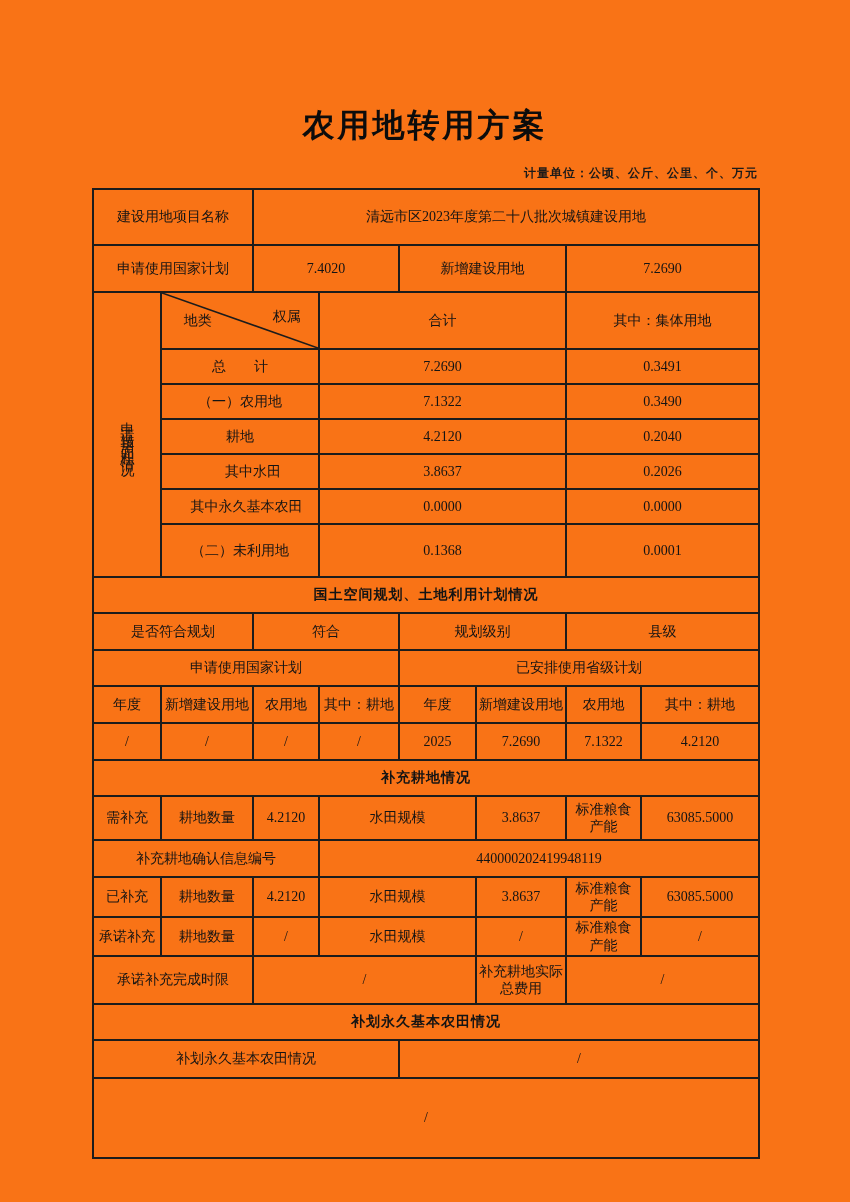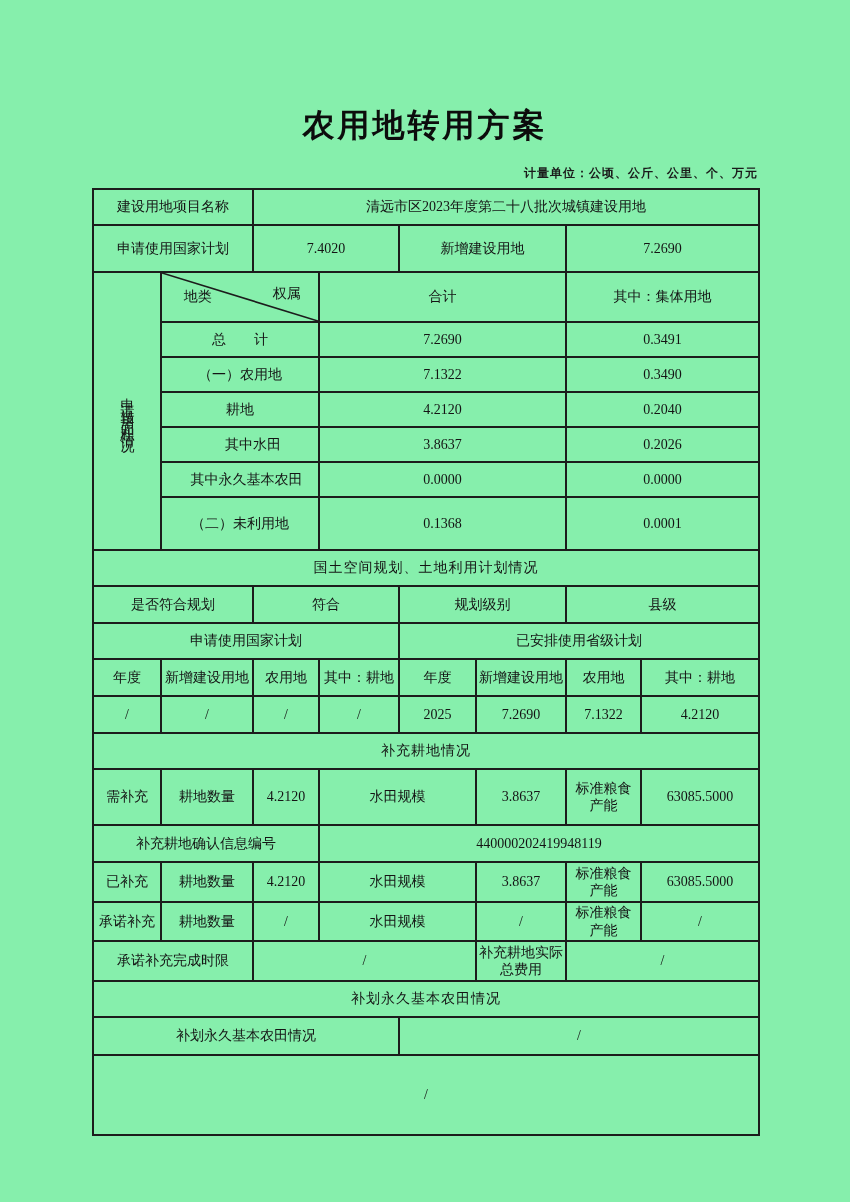--- a/index.html
+++ b/index.html
@@ -1,20 +1,20 @@
 <!DOCTYPE html>
 <html><head>
 <meta charset="utf-8">
 <style>
   * { box-sizing: border-box; }
   html,body { margin:0; padding:0; background:#e8e8e8; }
   .page {
     position: relative;
     width: 850px; height: 1202px;
-    background: #86efac;
+    background: #f97316;
     margin: 0 auto;
     font-family: "Liberation Serif", "DejaVu Serif", serif;
     color: #141414;
     overflow: hidden;
   }
   .doc-title {
     position: absolute; top: 104px; left: 0; width: 100%;
     text-align: center;
     font-family: "Liberation Sans", "DejaVu Sans", sans-serif;
     font-weight: bold; font-size: 32px; letter-spacing: 3px;
@@ -33,21 +33,21 @@
   }
   table.form td {
     border: 2px solid #1c1c1c;
     text-align: center; vertical-align: middle;
     font-size: 14px; padding: 1px 2px;
     overflow: hidden;
   }
   td.name { text-align: left; padding-left: 12px; }
   td.section {
     font-family: "Liberation Sans", "DejaVu Sans", sans-serif;
-    font-weight: normal; font-size: 16px; letter-spacing: 1px;
+    font-weight: bold; font-size: 16px; letter-spacing: 1px;
   }
   td.vert div {
     writing-mode: vertical-lr; text-orientation: upright;
     letter-spacing: 6px; margin: 0 auto; font-size: 14px;
   }
   td.diag { position: relative; padding: 0; }
   td.diag svg { position: absolute; top: 0; left: 0; width: 100%; height: 100%; display: block; }
   td.diag .dl { position: absolute; left: 14%; top: 50%; transform: translateY(-50%); }
   td.diag .dr { position: absolute; right: 11%; top: 44%; transform: translateY(-50%); }
   td.big { font-size: 15px; border-radius: 14px; }
@@ -67,33 +67,33 @@
         <col style="width:92px">
         <col style="width:66px">
         <col style="width:80px">
       <col style="width:77px">
         <col style="width:90px">
         <col style="width:75px">
         <col style="width:118px">
     </colgroup>
 
     <tbody>
-        <tr style="height:36px">
+        <tr style="height:56px">
       <td colspan="2">建设用地项目名称</td>
       <td colspan="6" class="big">清远市区2023年度第二十八批次城镇建设用地</td>
     </tr>
 
     <tr style="height:47px">
       <td colspan="2">申请使用国家计划</td>
       <td colspan="2">7.4020</td>
       <td colspan="2">新增建设用地</td>
       <td colspan="2">7.2690</td>
     </tr>
 
-    <tr style="height:50px">
+    <tr style="height:57px">
       <td rowspan="7" class="vert">
         <div>申请转用面积情况</div>
       </td>
       <td colspan="2" class="diag">
         <svg viewBox="0 0 100 100" preserveAspectRatio="none">
           <line x1="0" y1="0" x2="100" y2="100" stroke="#1c1c1c" stroke-width="1.6" vector-effect="non-scaling-stroke"></line>
         </svg>
         <span class="dl">地类</span>
         <span class="dr">权属</span>
       </td>
@@ -161,21 +161,21 @@
       <td>/</td>
       <td>2025</td>
       <td>7.2690</td>
       <td>7.1322</td>
       <td>4.2120</td>
     </tr>
 
     <tr style="height:36px">
       <td colspan="8" class="section">补充耕地情况</td>
     </tr>
-    <tr style="height:56px">
+    <tr style="height:44px">
       <td>需补充</td>
       <td>耕地数量</td>
       <td>4.2120</td>
       <td colspan="2">水田规模</td>
       <td>3.8637</td>
       <td class="wrapcell">标准粮食产能</td>
       <td>63085.5000</td>
     </tr>
     <tr style="height:37px">
       <td colspan="3" class="name">补充耕地确认信息编号</td>
@@ -192,21 +192,21 @@
     </tr>
     <tr style="height:33px">
       <td class="wrapcell">承诺补充</td>
       <td>耕地数量</td>
       <td>/</td>
       <td colspan="2">水田规模</td>
       <td>/</td>
       <td class="wrapcell">标准粮食产能</td>
       <td>/</td>
     </tr>
-    <tr style="height:40px">
+    <tr style="height:48px">
       <td colspan="2">承诺补充完成时限</td>
       <td colspan="3">/</td>
       <td class="wrapcell">补充耕地实际总费用</td>
       <td colspan="2">/</td>
     </tr>
 
     <tr style="height:36px">
       <td colspan="8" class="section">补划永久基本农田情况</td>
     </tr>
     <tr style="height:38px">

